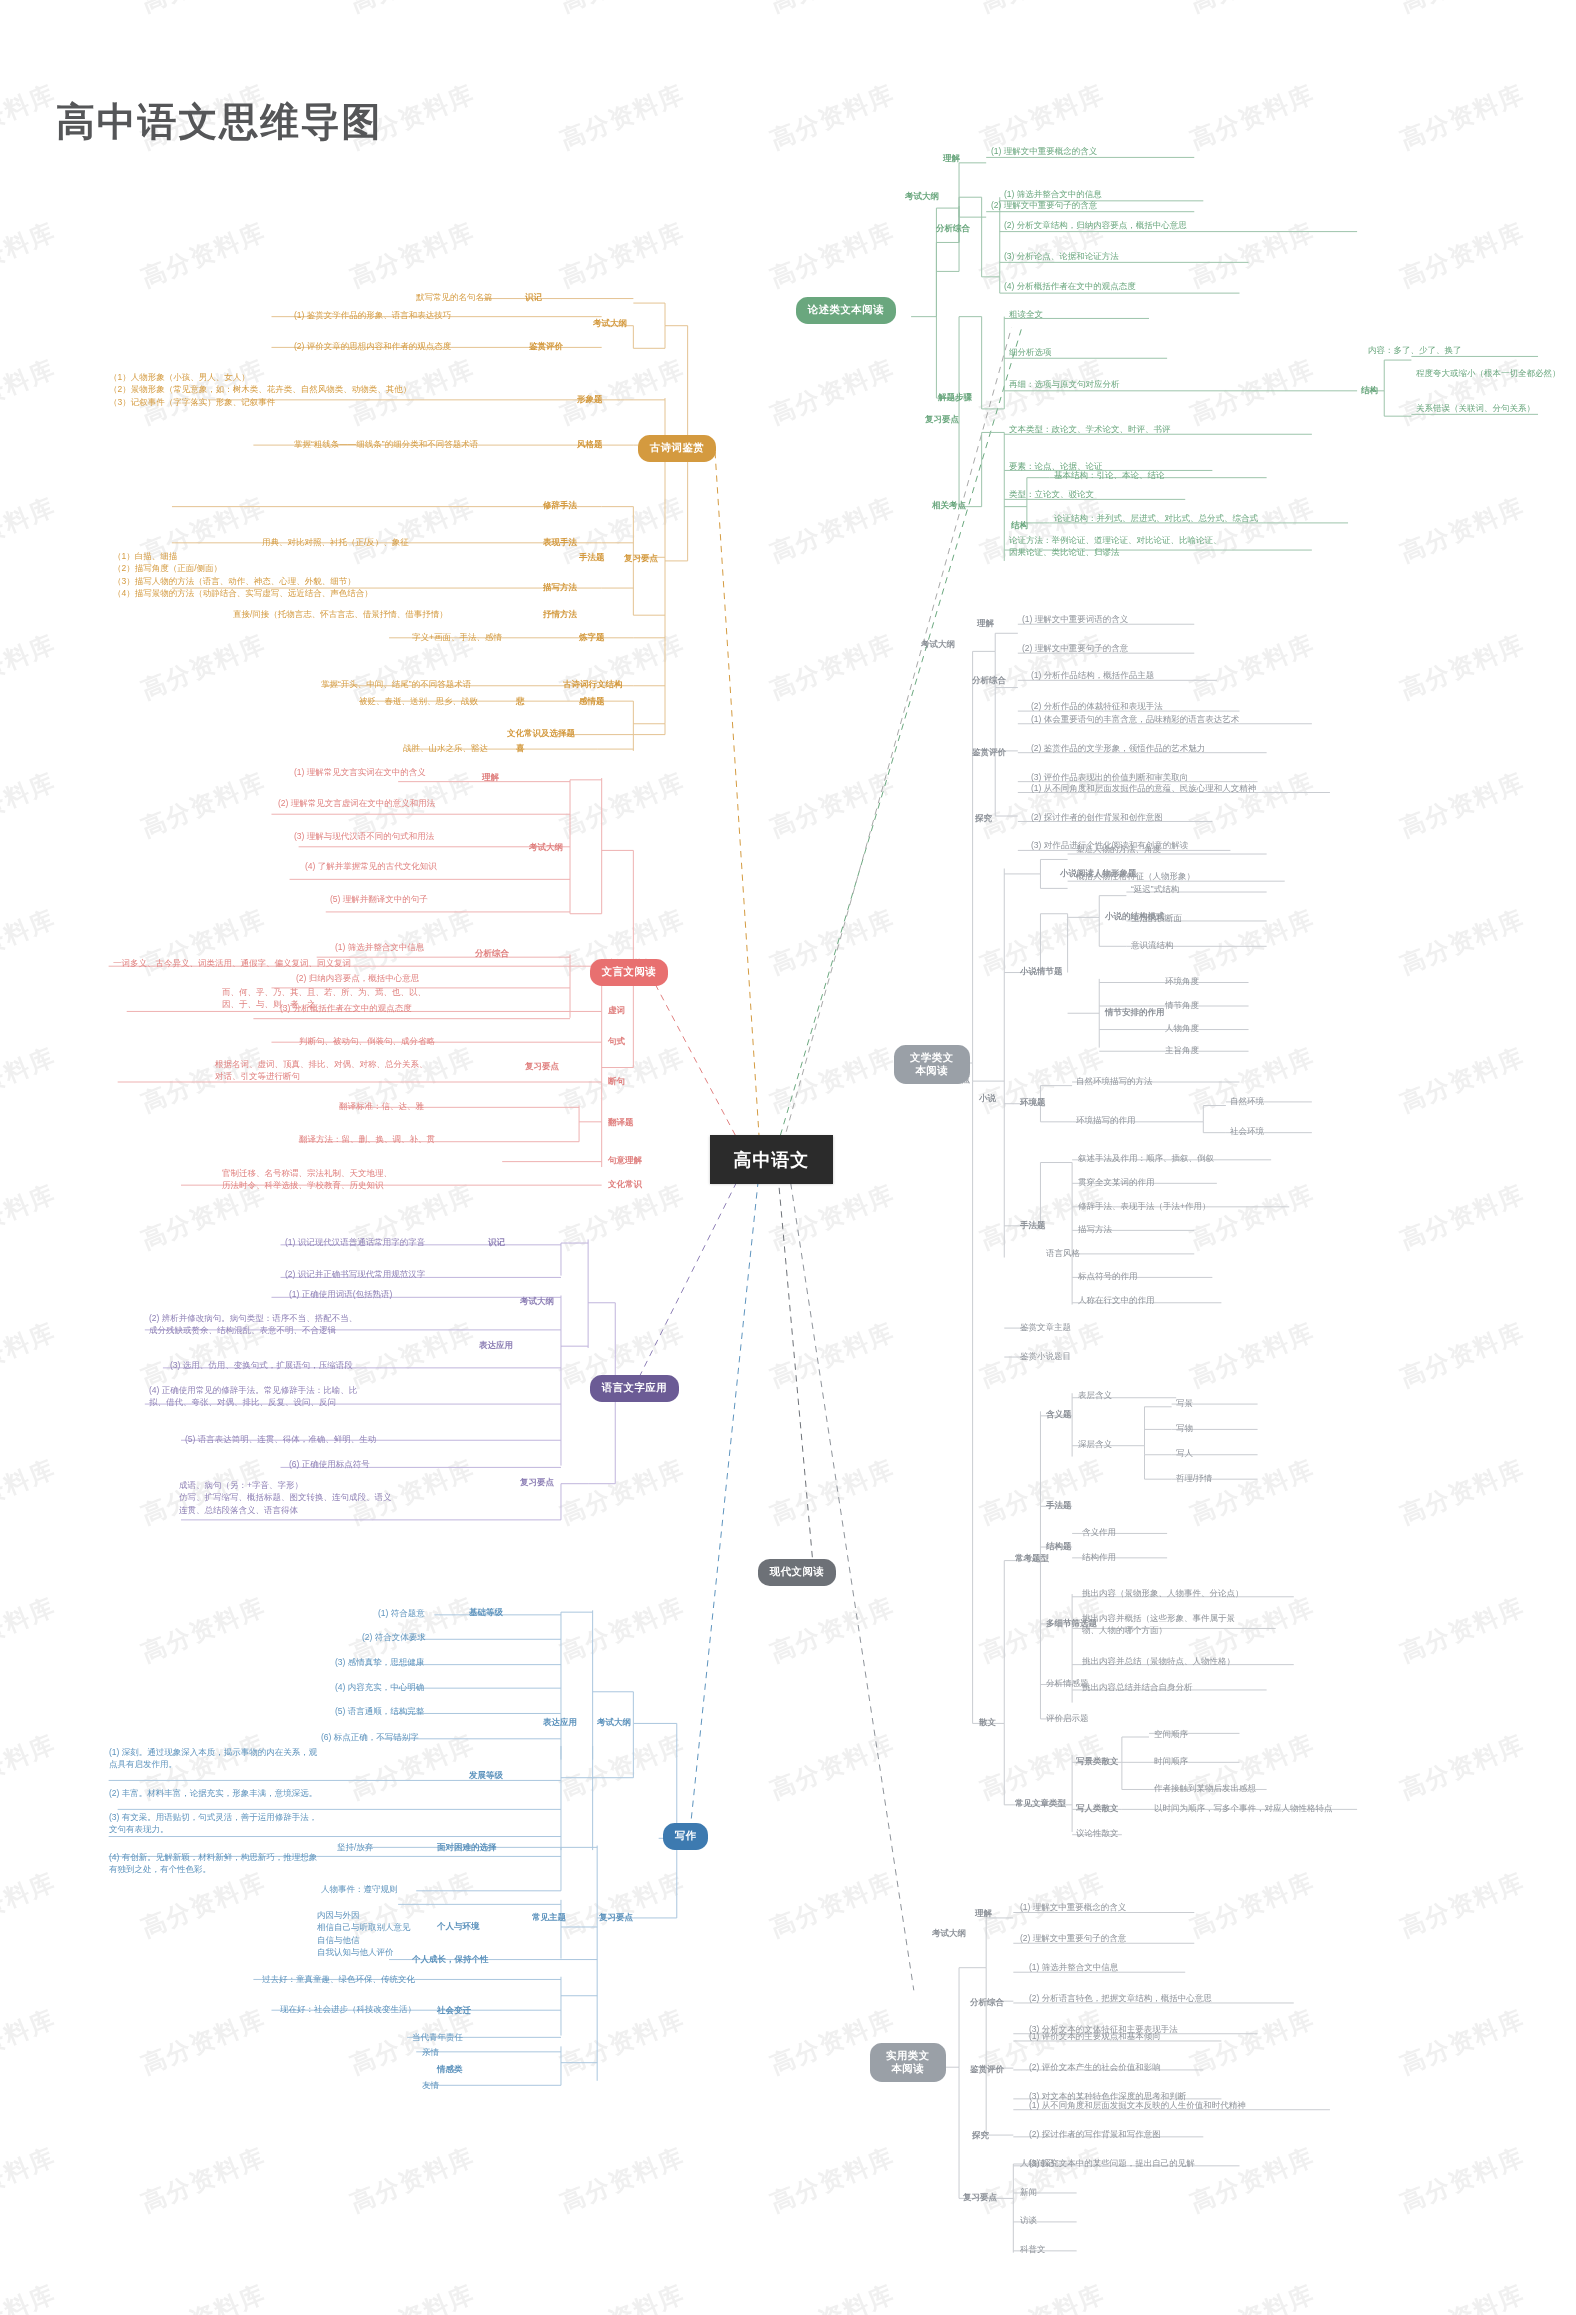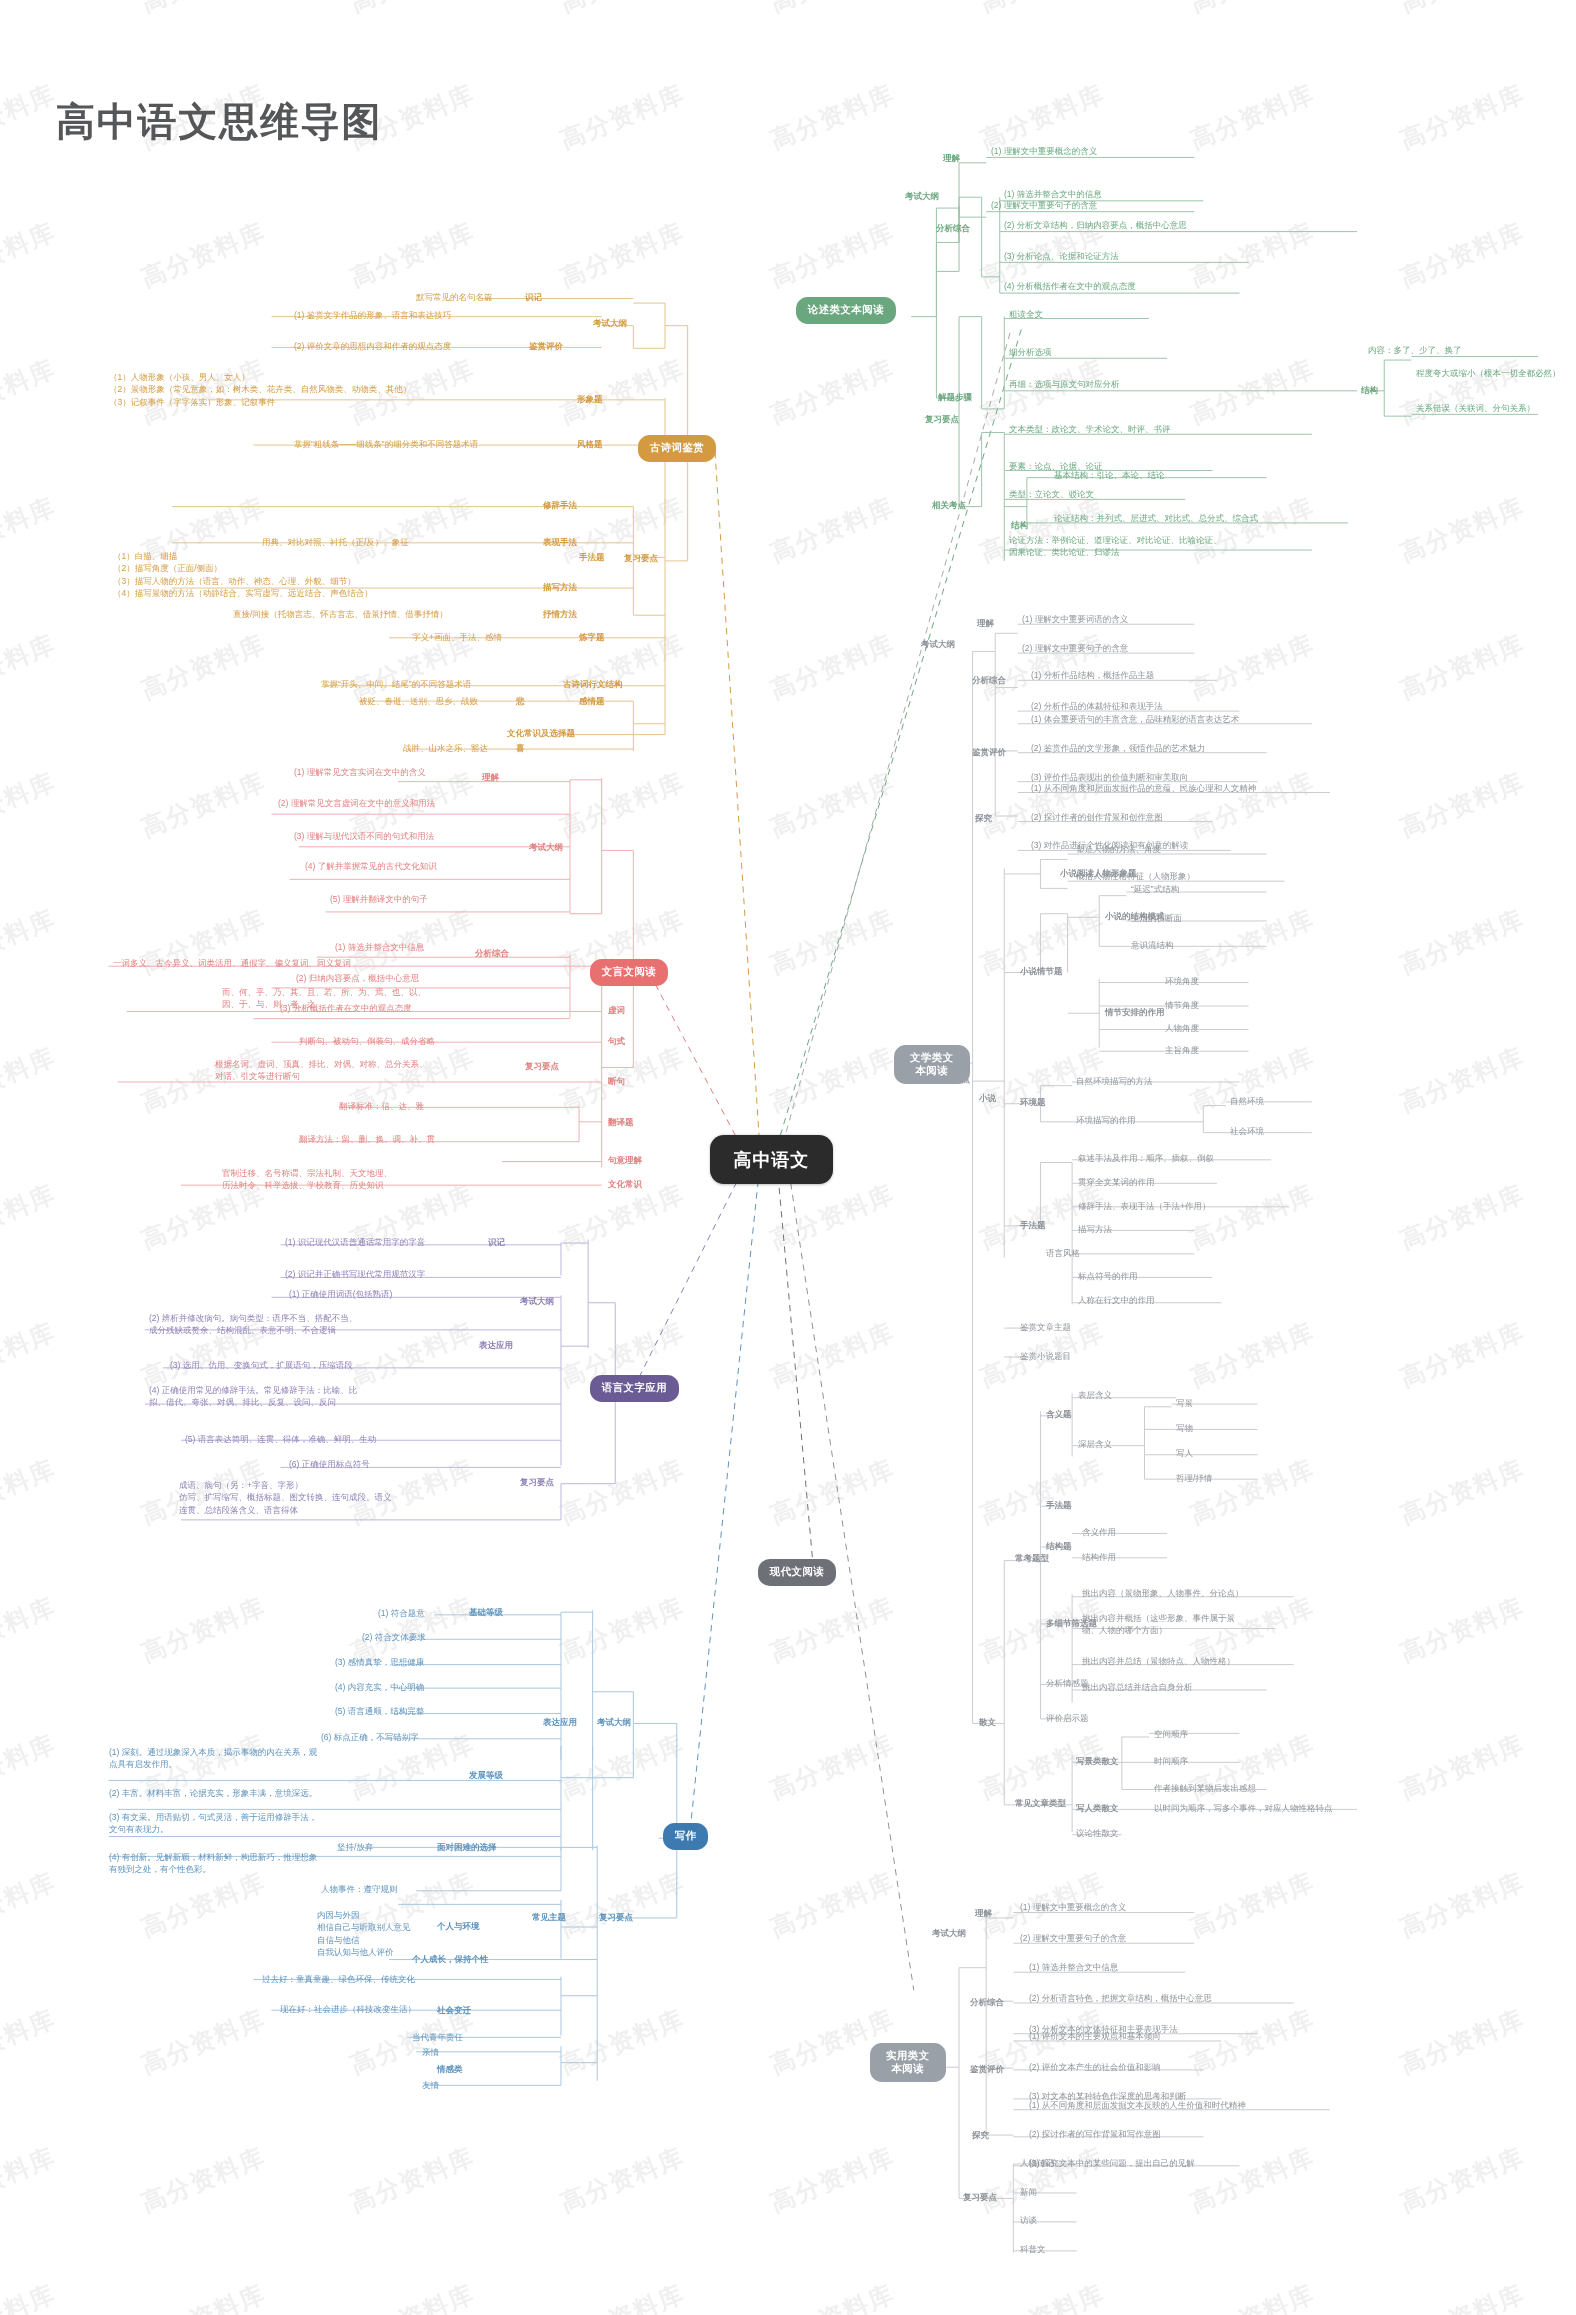--- a/index.html
+++ b/index.html
@@ -8,21 +8,21 @@
 
   
   #watermarks{position:absolute;inset:0;pointer-events:none;z-index:0;}
   .wm{position:absolute;color:#f0f0f0;font-size:24.4px;font-weight:700;
       transform:rotate(-22deg);white-space:nowrap;letter-spacing:1.8px;}
 
   #title{position:absolute;left:56px;top:95px;font-size:39px;font-weight:700;
          color:#555658;letter-spacing:1.8px;z-index:5;}
 
   
-  .root{position:absolute;background:#2b2b2b;color:#fff;border-radius:14px;
+  .root{position:absolute;background:#2b2b2b;color:#fff;border-radius:0;
         padding:12.7px 23.5px;font-size:18px;font-weight:700;letter-spacing:0.9px;z-index:6;
         box-shadow:0 0.9px 2.7px rgba(0,0,0,.25);}
 
   
   .pill{position:absolute;color:#fff;border-radius:11.8px;padding:6.3px 11.8px;
         font-size:10.4px;font-weight:700;white-space:nowrap;z-index:6;letter-spacing:0.5px;}
 
   
   .n{position:absolute;font-size:8.5px;line-height:1.45;white-space:pre;z-index:4;}
   .n.b{font-weight:700;}

